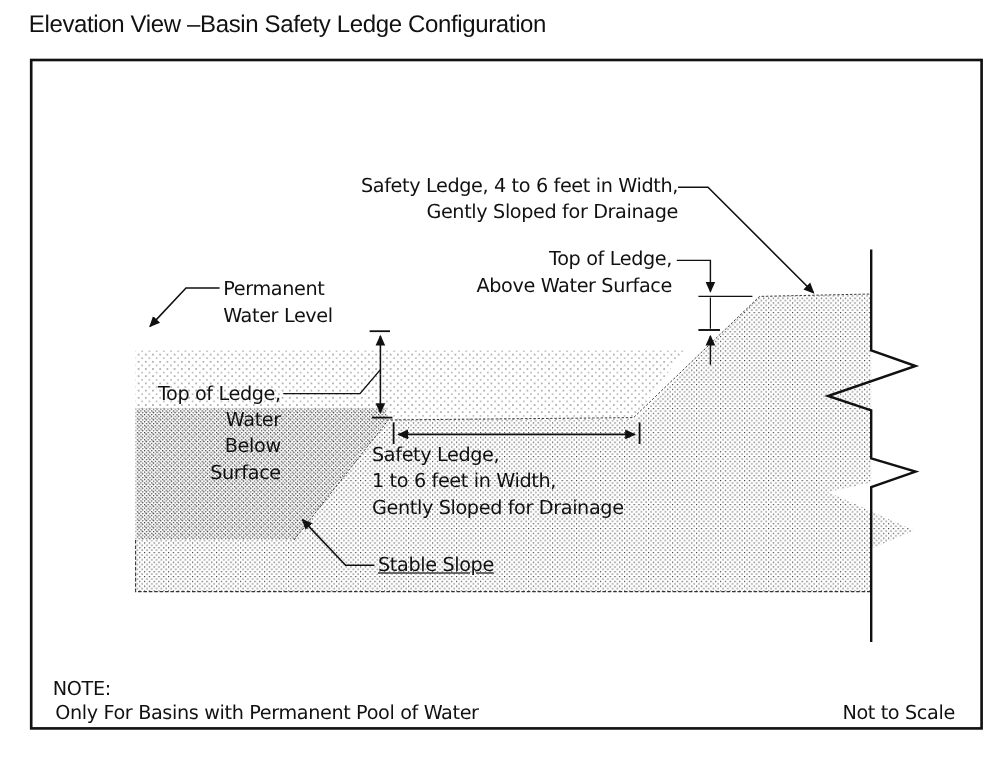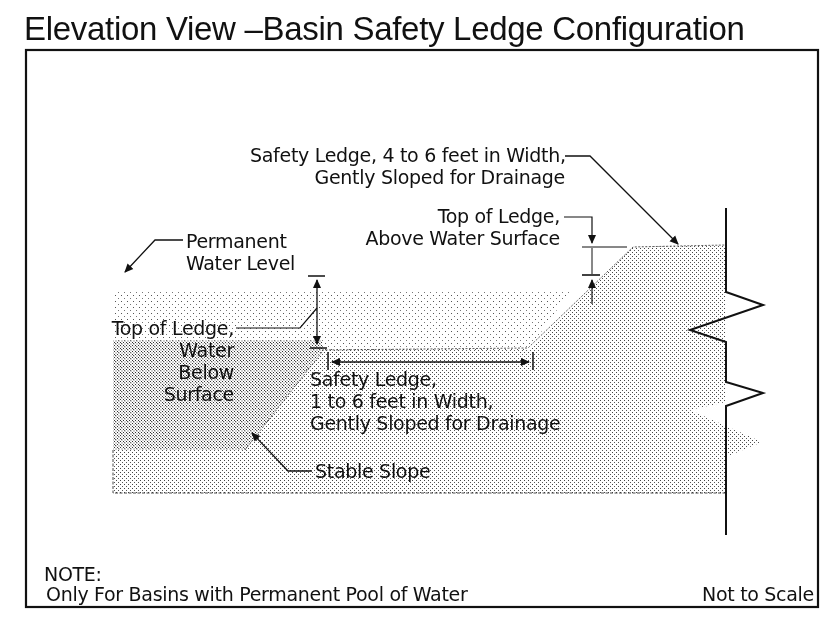--- a/index.html
+++ b/index.html
@@ -1,19 +1,19 @@
 <!DOCTYPE html>
 <html><head>
   <meta charset="utf-8">
   <style>
     html, body { margin: 0; padding: 0; background: #ffffff; }
     body { width: 838px; height: 633px; position: relative; overflow: hidden; font-family: "DejaVu Sans", sans-serif; color: #111; }
-    .title { position: absolute; left: 24px; top: 10px; font-size: 33px; font-family: "Liberation Sans", sans-serif; letter-spacing: -0.3px; color: #111; white-space: nowrap; }
+    .title { position: absolute; left: 24px; top: 10px; font-size: 20px; font-family: "Liberation Sans", sans-serif; letter-spacing: -0.3px; color: #111; white-space: nowrap; }
     svg.diagram { position: absolute; left: 0; top: 0; }
-    .lbl { position: absolute; font-family: "DejaVu Sans", sans-serif; font-size: 19px; line-height: 22px; color: #111; white-space: nowrap; letter-spacing: -0.3px; }
+    .lbl { position: absolute; font-family: "DejaVu Sans", sans-serif; font-size: 16px; line-height: 22px; color: #111; white-space: nowrap; letter-spacing: -0.3px; }
     .r { text-align: right; }
     .c { text-align: left; }
   </style>
 </head>
 <body>
 
 <div class="title">Elevation View –Basin Safety Ledge Configuration</div>
 
 <svg class="diagram" width="838" height="633" viewBox="0 0 838 633" xmlns="http://www.w3.org/2000/svg">
   <defs>
@@ -95,17 +95,17 @@
   <div>Below</div>
   <div>Surface</div>
 </div>
 
 <div class="lbl c" style="left:310px; top:368px; width:250px;">
   <div>Safety Ledge,</div>
   <div>1 to 6 feet in Width,</div>
   <div>Gently Sloped for Drainage</div>
 </div>
 
-<div class="lbl" style="left:315px; top:460px;">Stable Slope</div>
+<div class="lbl" style="left:315px; top:460px;text-decoration:underline;">Stable Slope</div>
 
 <div class="lbl" style="left:44px; top:563px;">NOTE:</div>
 <div class="lbl" style="left:46px; top:583px;">Only For Basins with Permanent Pool of Water</div>
 <div class="lbl" style="left:702px; top:583px;">Not to Scale</div>
 
 </body></html>

